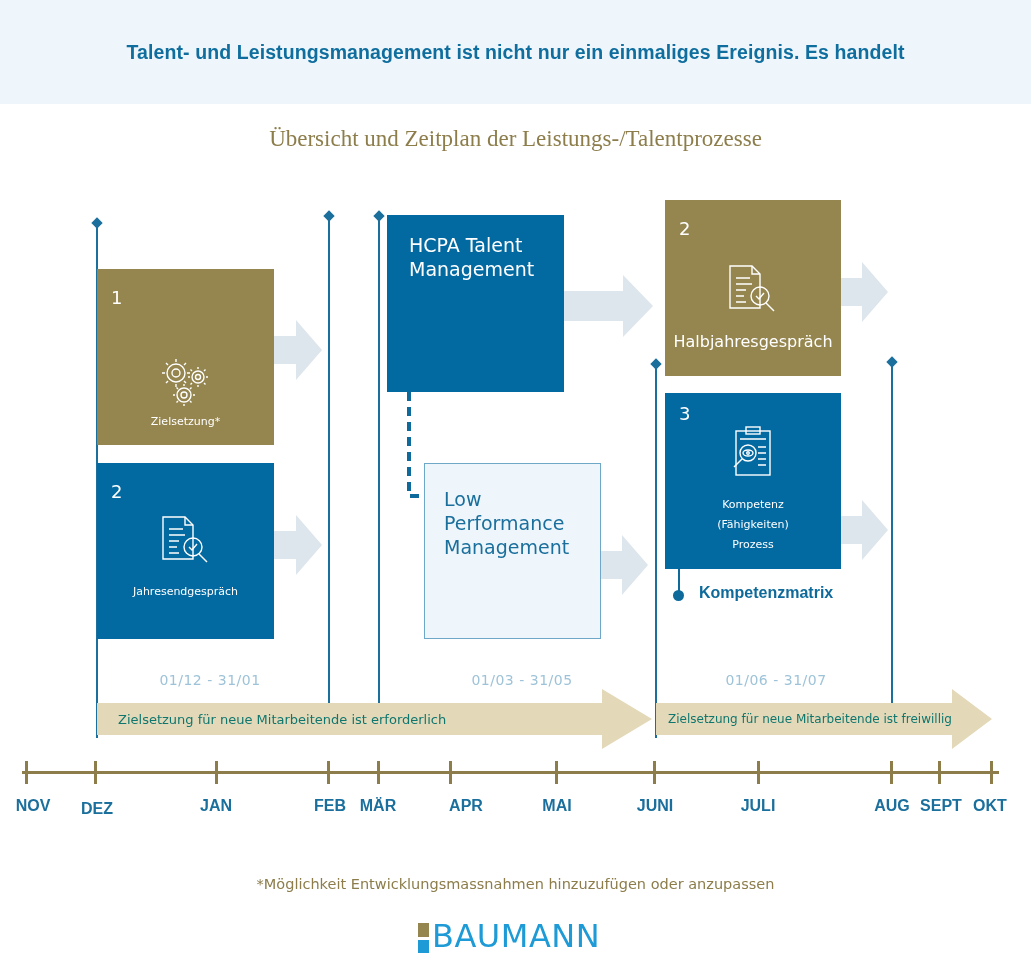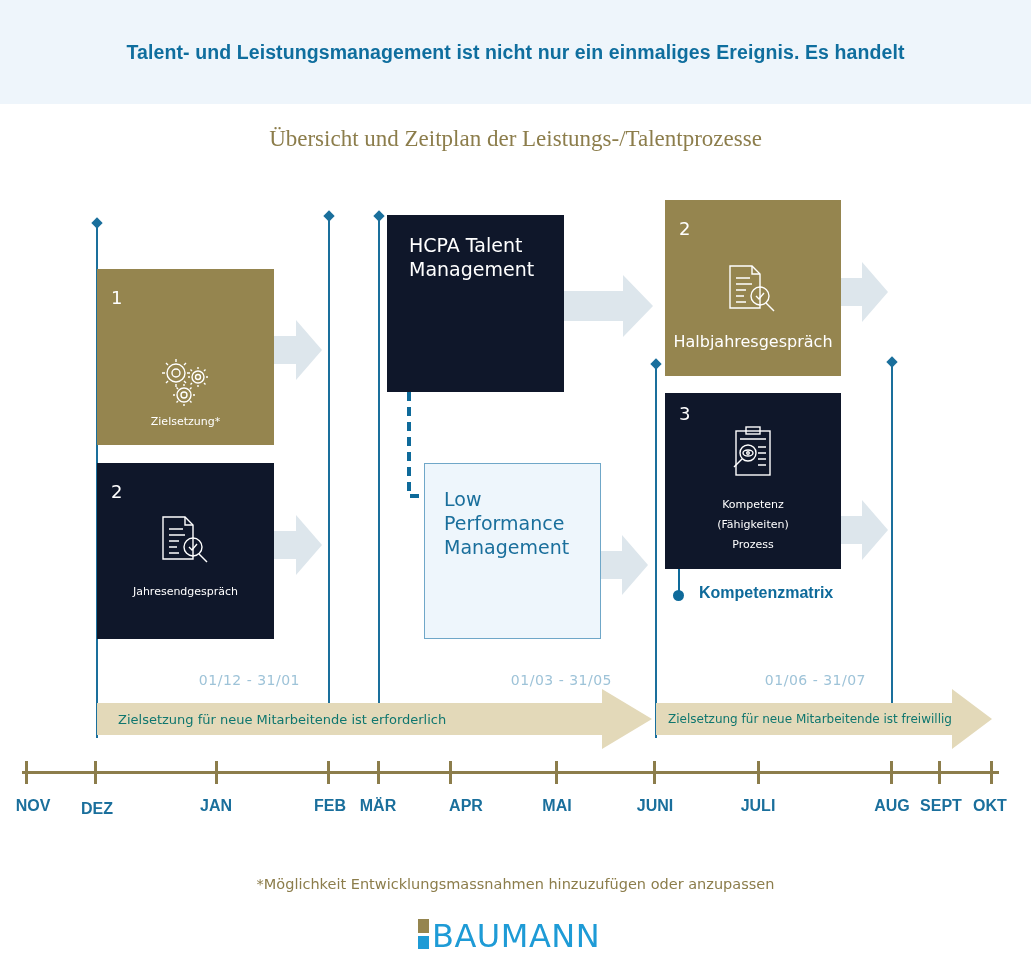--- a/index.html
+++ b/index.html
@@ -21,52 +21,52 @@
     position: absolute; left: 0; top: 126px; width: 1031px; text-align: center;
     color: #8c7d4b; font-size: 23px; font-family: Liberation Serif, serif;
   }
   .vline { position: absolute; width: 2px; background: #1a6f9c; }
   .vdiamond {
     position: absolute; width: 8px; height: 8px; background: #1a6f9c;
     transform: rotate(45deg);
   }
   .box { position: absolute; color: #fff; }
   .box.gold { background: #95854f; }
-  .box.blue { background: #0f172a; padding-left: 42px; }
+  .box.blue { background: #0369a1; padding-left: 42px; }
   .box.light { background: #eef6fc; border: 1px solid #6fa7c8; color: #1a6f9c; }
   .box-num { position: absolute; left: 14px; top: 18px; font-size: 18px; font-family: "DejaVu Sans", sans-serif; }
   .box-label {
     position: absolute; left: 0; width: 100%; text-align: center; font-size: 11px;
     font-family: "DejaVu Sans", sans-serif;
   }
   .box-icon { position: absolute; left: 50%; transform: translateX(-50%); }
   .big-title {
     position: absolute; left: 22px; top: 18px; font-size: 19px; line-height: 24px;
     font-family: "DejaVu Sans", sans-serif;
   }
   .arrow { position: absolute; }
   .date-range {
-    position: absolute; color: #9ec3d8; font-size: 14px; text-align: right;
+    position: absolute; color: #9ec3d8; font-size: 14px; text-align: center;
     font-family: "DejaVu Sans", sans-serif; letter-spacing: 0.5px;
   }
   .band-text {
     position: absolute; color: #0f766e; font-size: 13px;
     font-family: "DejaVu Sans", sans-serif;
   }
   .axis-line { position: absolute; left: 22px; top: 771px; width: 977px; height: 3px; background: #8c7d4b; }
   .tick { position: absolute; top: 761px; width: 3px; height: 23px; background: #8c7d4b; }
   .month {
     position: absolute; top: 797px; color: #1a6f9c; font-size: 16px; font-weight: bold;
     font-family: "Liberation Sans", sans-serif; transform: translateX(-50%); white-space: nowrap;
   }
   .footnote {
     position: absolute; top: 876px; left: 0; width: 1031px; text-align: center;
     color: #8c7d4b; font-size: 14.5px; font-family: "DejaVu Sans", sans-serif;
   }
-  .logo { position: absolute; left: 418px; top: 919px; height: 34px; display: flex; align-items: flex-start; }
+  .logo { position: absolute; left: 418px; top: 919px; height: 34px; display: flex; align-items: flex-end; }
   .logo-mark { width: 11px; height: 30px; position: relative; margin-right: 3px; }
   .logo-mark .top { position: absolute; left: 0; top: 0; width: 11px; height: 14px; background: #95854f; }
   .logo-mark .bot { position: absolute; left: 0; top: 17px; width: 11px; height: 13px; background: #1e9bd6; }
   .logo-text { color: #1e9bd6; font-size: 32px; line-height: 34px; font-family: "DejaVu Sans", sans-serif; letter-spacing: 0.5px; }
   .kmatrix {
     position: absolute; left: 699px; top: 584px; color: #0e6a9a; font-weight: bold; font-size: 16px;
     font-family: "Liberation Sans", sans-serif;
   }
 </style>
 </head>

